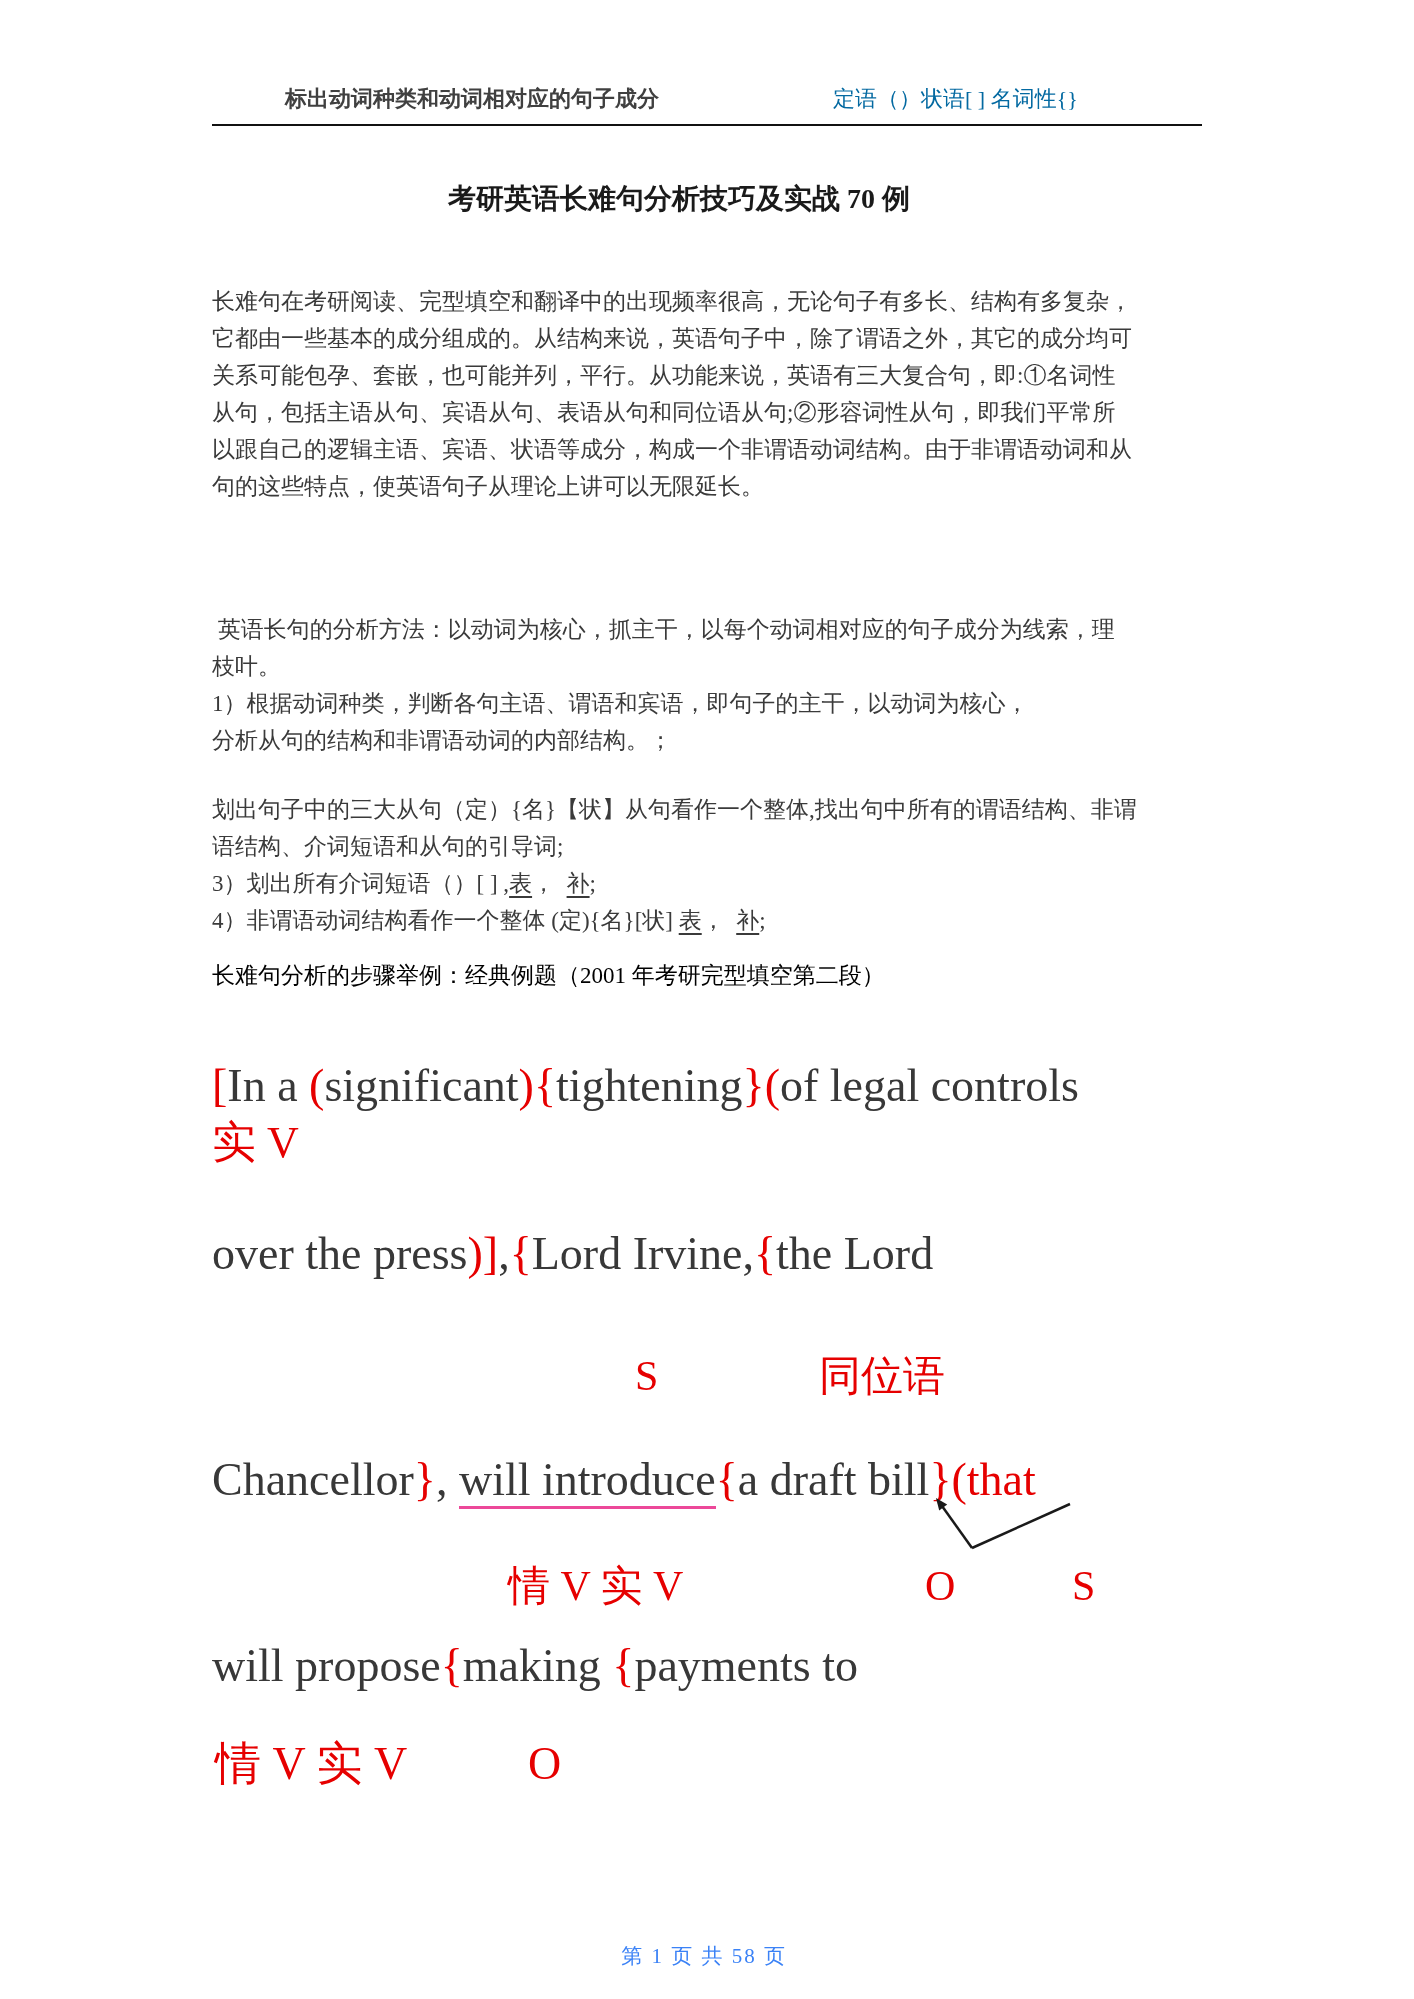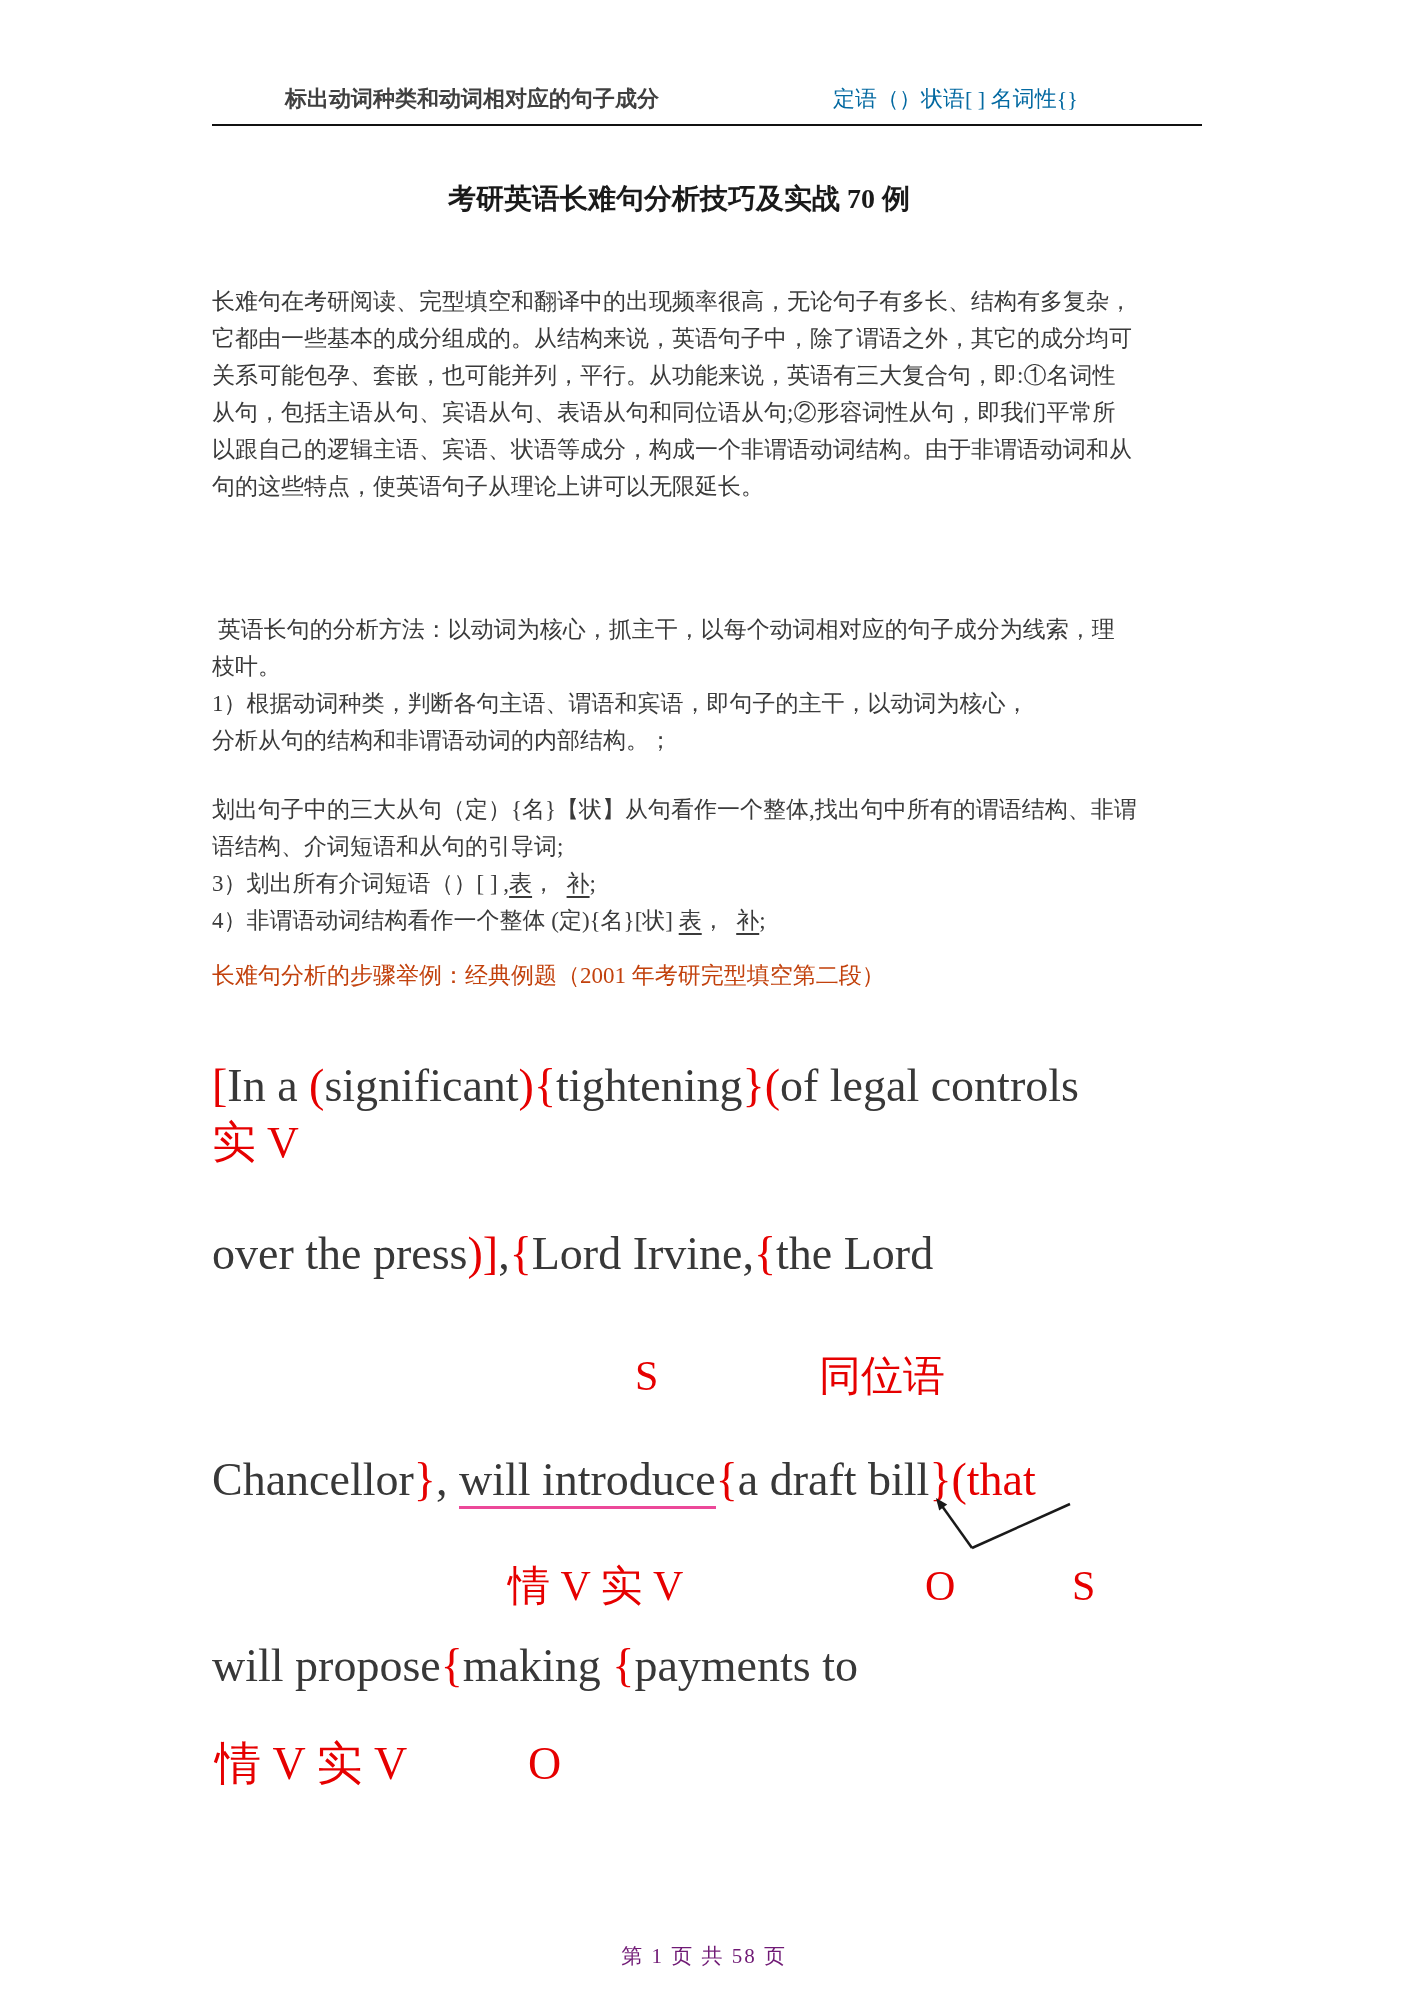--- a/index.html
+++ b/index.html
@@ -17,21 +17,21 @@
   .hdr-right{top:84px;left:833px;font-size:22px;font-weight:normal;color:#0369a1;}
   .hdr-rule{position:absolute;top:124px;left:212px;width:990px;height:2px;background:var(--rule,#111);}
   
   .title{top:180px;left:212px;width:934px;text-align:center;font-size:28px;font-weight:bold;color:#1a1a1a;}
   
   .block{position:absolute;left:212px;}
   .intro{top:283px;}
   .method{top:611px;}
   .clauses{top:791px;}
   .line{height:37px;line-height:37px;font-size:23px;white-space:pre;}
-  .stepex{top:957px;left:212px;font-size:23px;line-height:37px;color:#c2410c;}
+  .stepex{top:957px;left:212px;font-size:23px;line-height:37px;color:#000000;}
   .u{text-decoration:underline;text-decoration-thickness:2px;text-underline-offset:5px;}
   
   .ex{position:absolute;left:212px;white-space:pre;font-size:46px;line-height:60px;color:#383838;}
   .red{color:var(--red,#e60000);}
   .blk{color:#383838;}
   .exA{top:1008px;margin-top:48px;}
   .exB{top:1113px;font-size:44px;}
   .exC{top:1224px;}
   .exD{top:1346px;height:62px;width:990px;font-size:42px;}
   .exD .posS{position:absolute;left:423px;top:0;}
@@ -41,21 +41,21 @@
   .arrow{position:absolute;left:922px;top:1490px;}
   .exF{top:1556px;height:62px;width:990px;font-size:42px;}
   .exF .posV{position:absolute;left:296px;top:0;}
   .exF .posO{position:absolute;left:713px;top:0;}
   .exF .posS2{position:absolute;left:860px;top:0;}
   .exG{top:1636px;}
   .exH{top:1734px;height:64px;width:990px;font-size:46px;}
   .exH .posV{position:absolute;left:3px;top:0;}
   .exH .posO{position:absolute;left:316px;top:0;}
   
-  .footer{top:1942px;left:0;width:1408px;text-align:center;font-size:21px;letter-spacing:2px;color:#701a75;}
+  .footer{top:1942px;left:0;width:1408px;text-align:center;font-size:21px;letter-spacing:2px;color:#3b82f6;}
 </style>
 </head>
 <body>
 
 <div class="page">
 
   <div class="abs hdr-left">标出动词种类和动词相对应的句子成分</div>
   <div class="abs hdr-right">定语（）状语[ ] 名词性{}</div>
   <div class="hdr-rule"></div>
 

